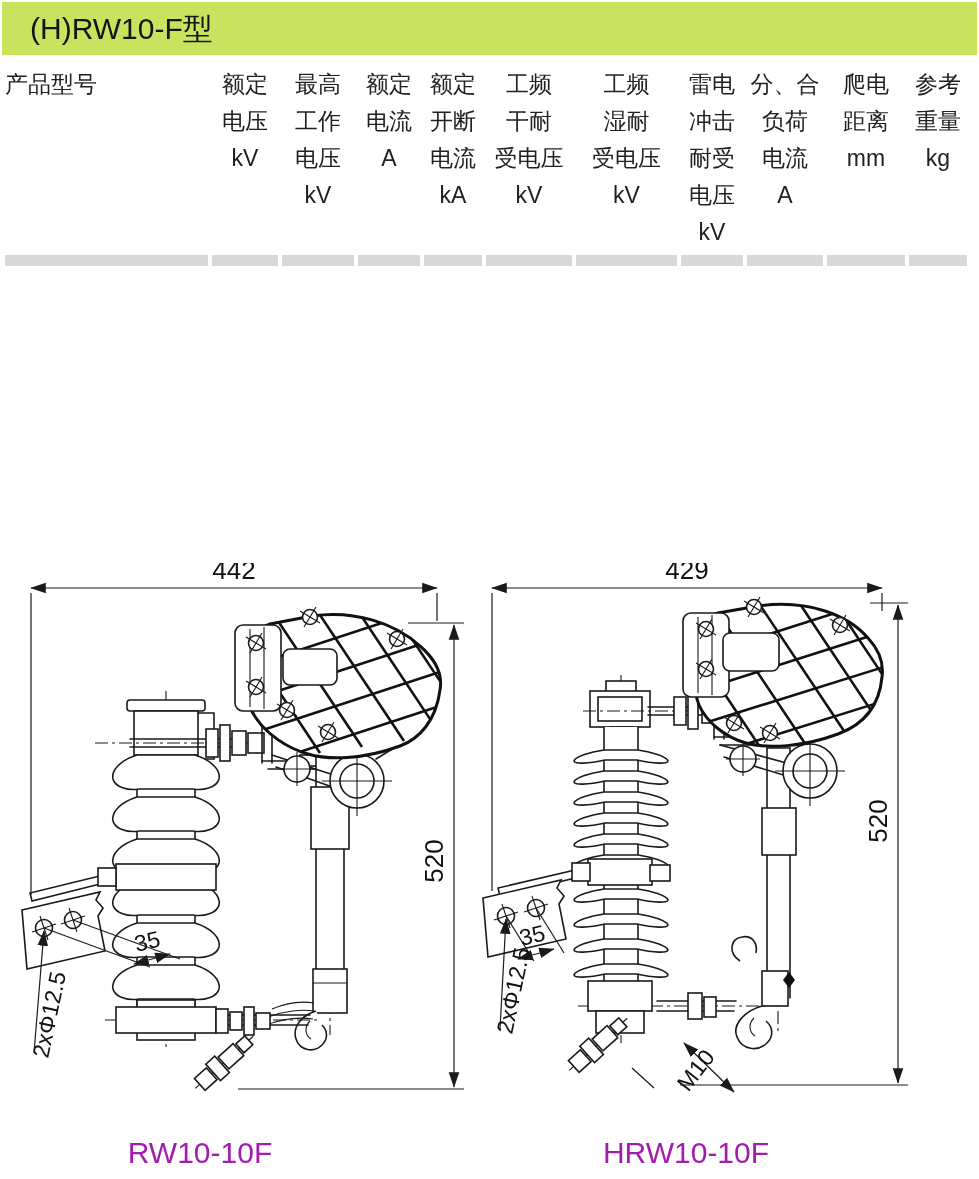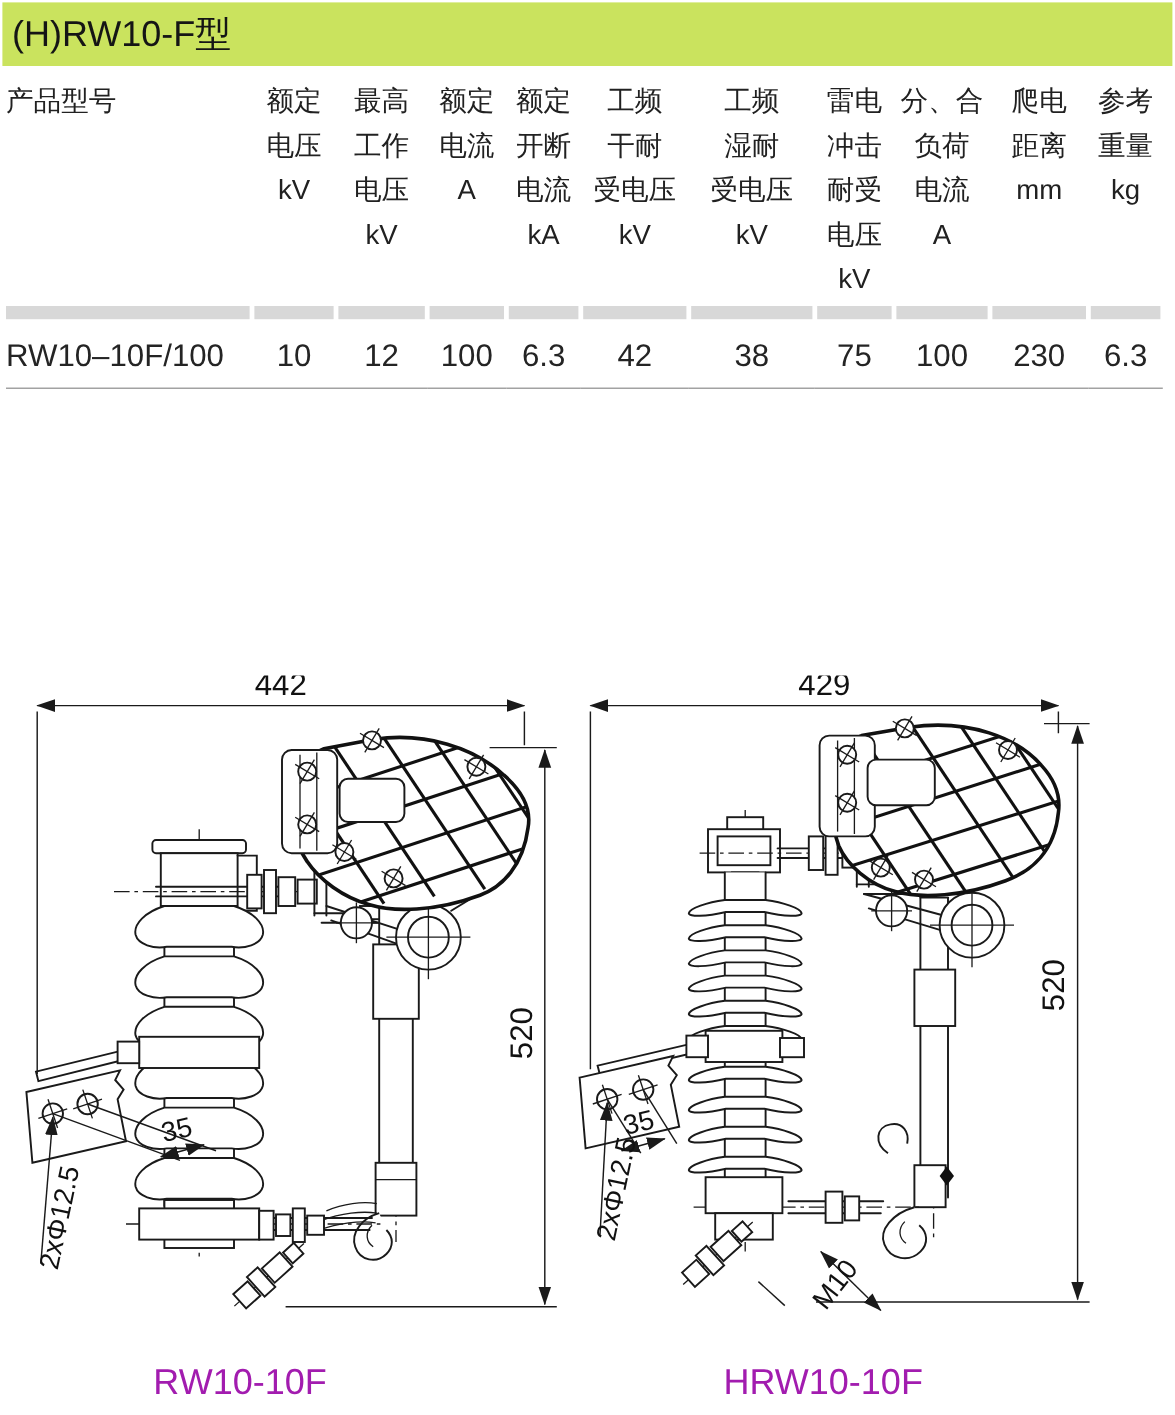--- a/index.html
+++ b/index.html
@@ -1,21 +1,21 @@
 <!DOCTYPE html>
 <html><head>
 <meta charset="utf-8">
 <style>
   html,body{margin:0;padding:0;background:#ffffff;}
   body{width:979px;height:1179px;position:relative;overflow:hidden;
        font-family:"Liberation Sans","DejaVu Sans",sans-serif;color:#1c1c1c;}
 
   
   .band{position:absolute;top:2px;left:2px;right:2px;height:53px;background:#cae35e;}
-  .band .title{display:block;padding-left:8px;font-size:30px;line-height:53px;color:#151515;}
+  .band .title{display:block;padding-left:28px;font-size:30px;line-height:53px;color:#151515;}
 
   
   table.spec{position:absolute;top:66px;left:5px;width:964px;border-collapse:collapse;
              table-layout:fixed;}
   table.spec th{font-weight:normal;vertical-align:top;text-align:center;
                 font-size:23px;line-height:37px;padding:0;color:#212121;margin-top:12px;}
   table.spec th:first-child{text-align:left;}
   tr.bar-row td{padding:4px 0 3px 0;border:none;}
   .bar{height:11px;background:#d8d8d8;margin:0 2px;}
   tr.bar-row td:first-child .bar{margin-left:0;}
@@ -110,33 +110,20 @@
         </td>
         <td>
           <div class="bar" style="background: rgb(216, 216, 216);"></div>
         </td>
         <td>
           <div class="bar" style="background: rgb(216, 216, 216);"></div>
         </td>
       </tr>
     </tbody>
   <tbody class="data">
-      <tr>
-        <td class="model">RW10–10F/100</td>
-        <td class="num">10</td>
-        <td class="num">12</td>
-        <td class="num">100</td>
-        <td class="num">6.3</td>
-        <td class="num">42</td>
-        <td class="num">38</td>
-        <td class="num">75</td>
-        <td class="num">100</td>
-        <td class="num">230</td>
-        <td class="num">6.3</td>
-      </tr>
     </tbody>
 </table>
 
 <svg id="fig0" class="fig" width="460" height="545" viewBox="0 0 460 545">
   <defs>
     <marker id="arrA" viewBox="0 0 10 8" refX="9.5" refY="4" markerWidth="13" markerHeight="11" orient="auto-start-reverse">
       <path d="M0,0.6 L10,4 L0,7.4 Z" fill="#1a1a1a"></path>
     </marker>
     <clipPath id="clipL">
       <path d="M236,128 C233,92 241,68 260,61 L302,53 C345,47 385,60 410,83 C426,97 433,111 430,127 C426,158 409,176 390,183 C352,197 318,197 298,191 C276,185 256,170 246,155 C239,145 237,137 236,128 Z"></path>

